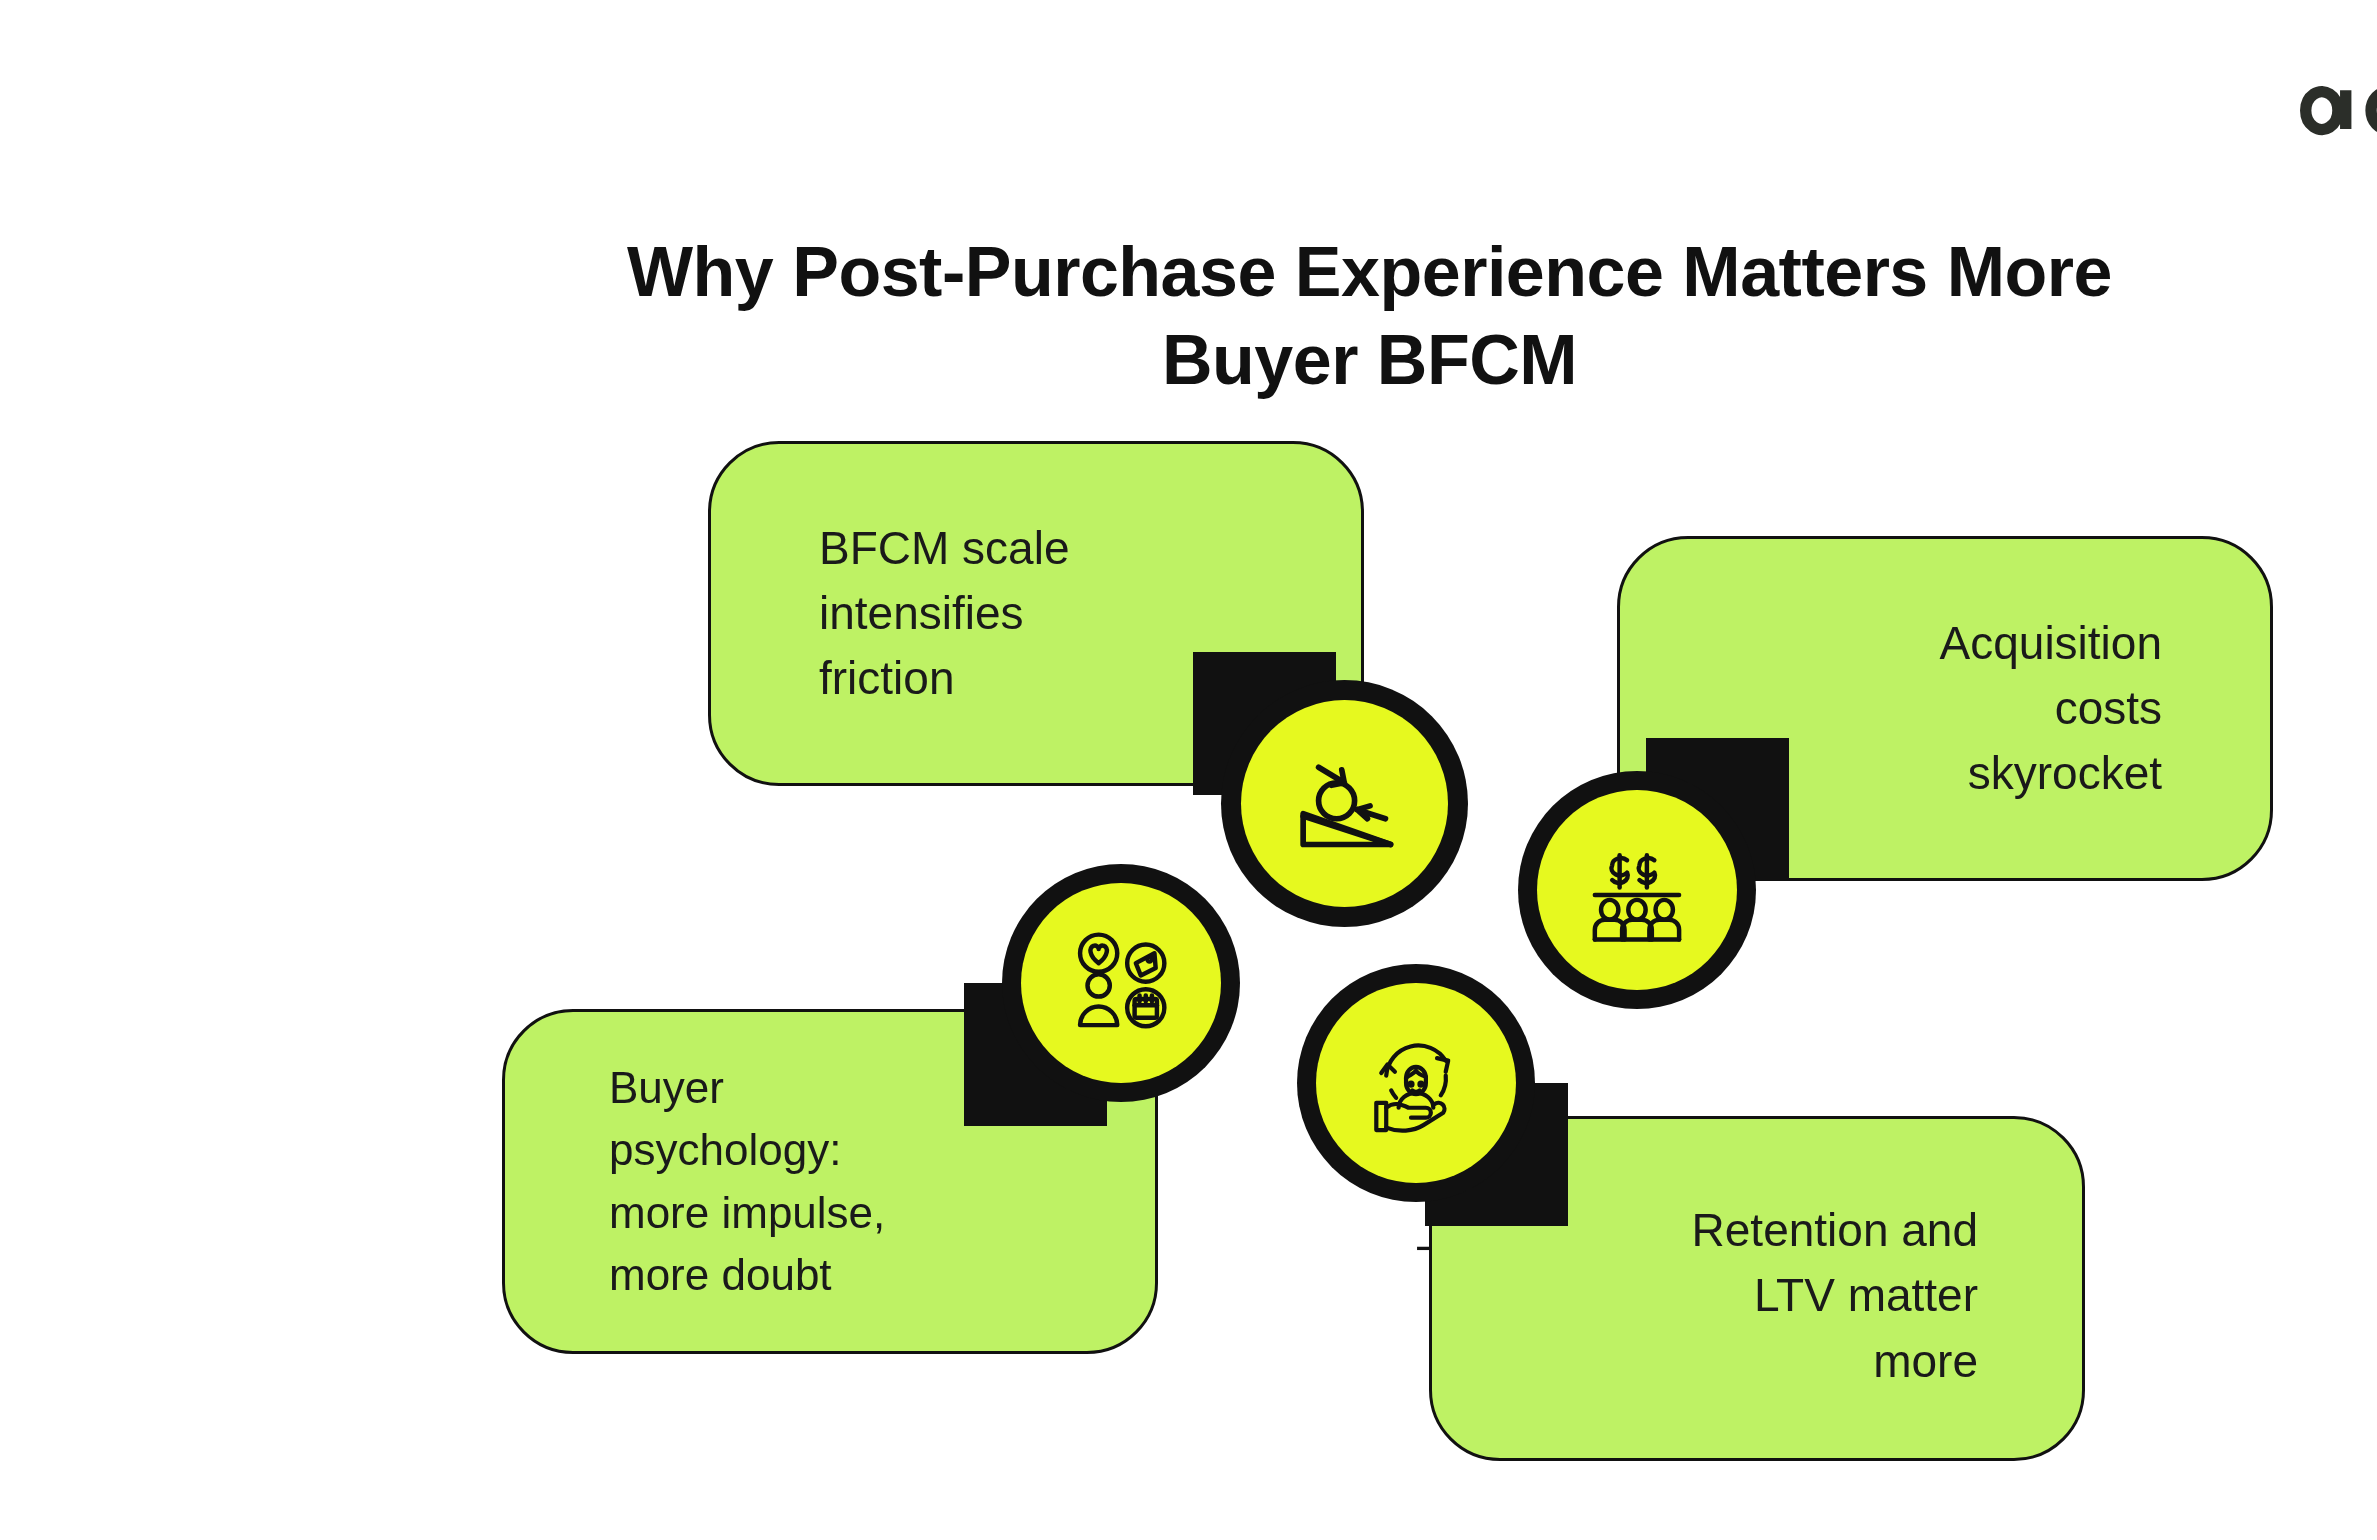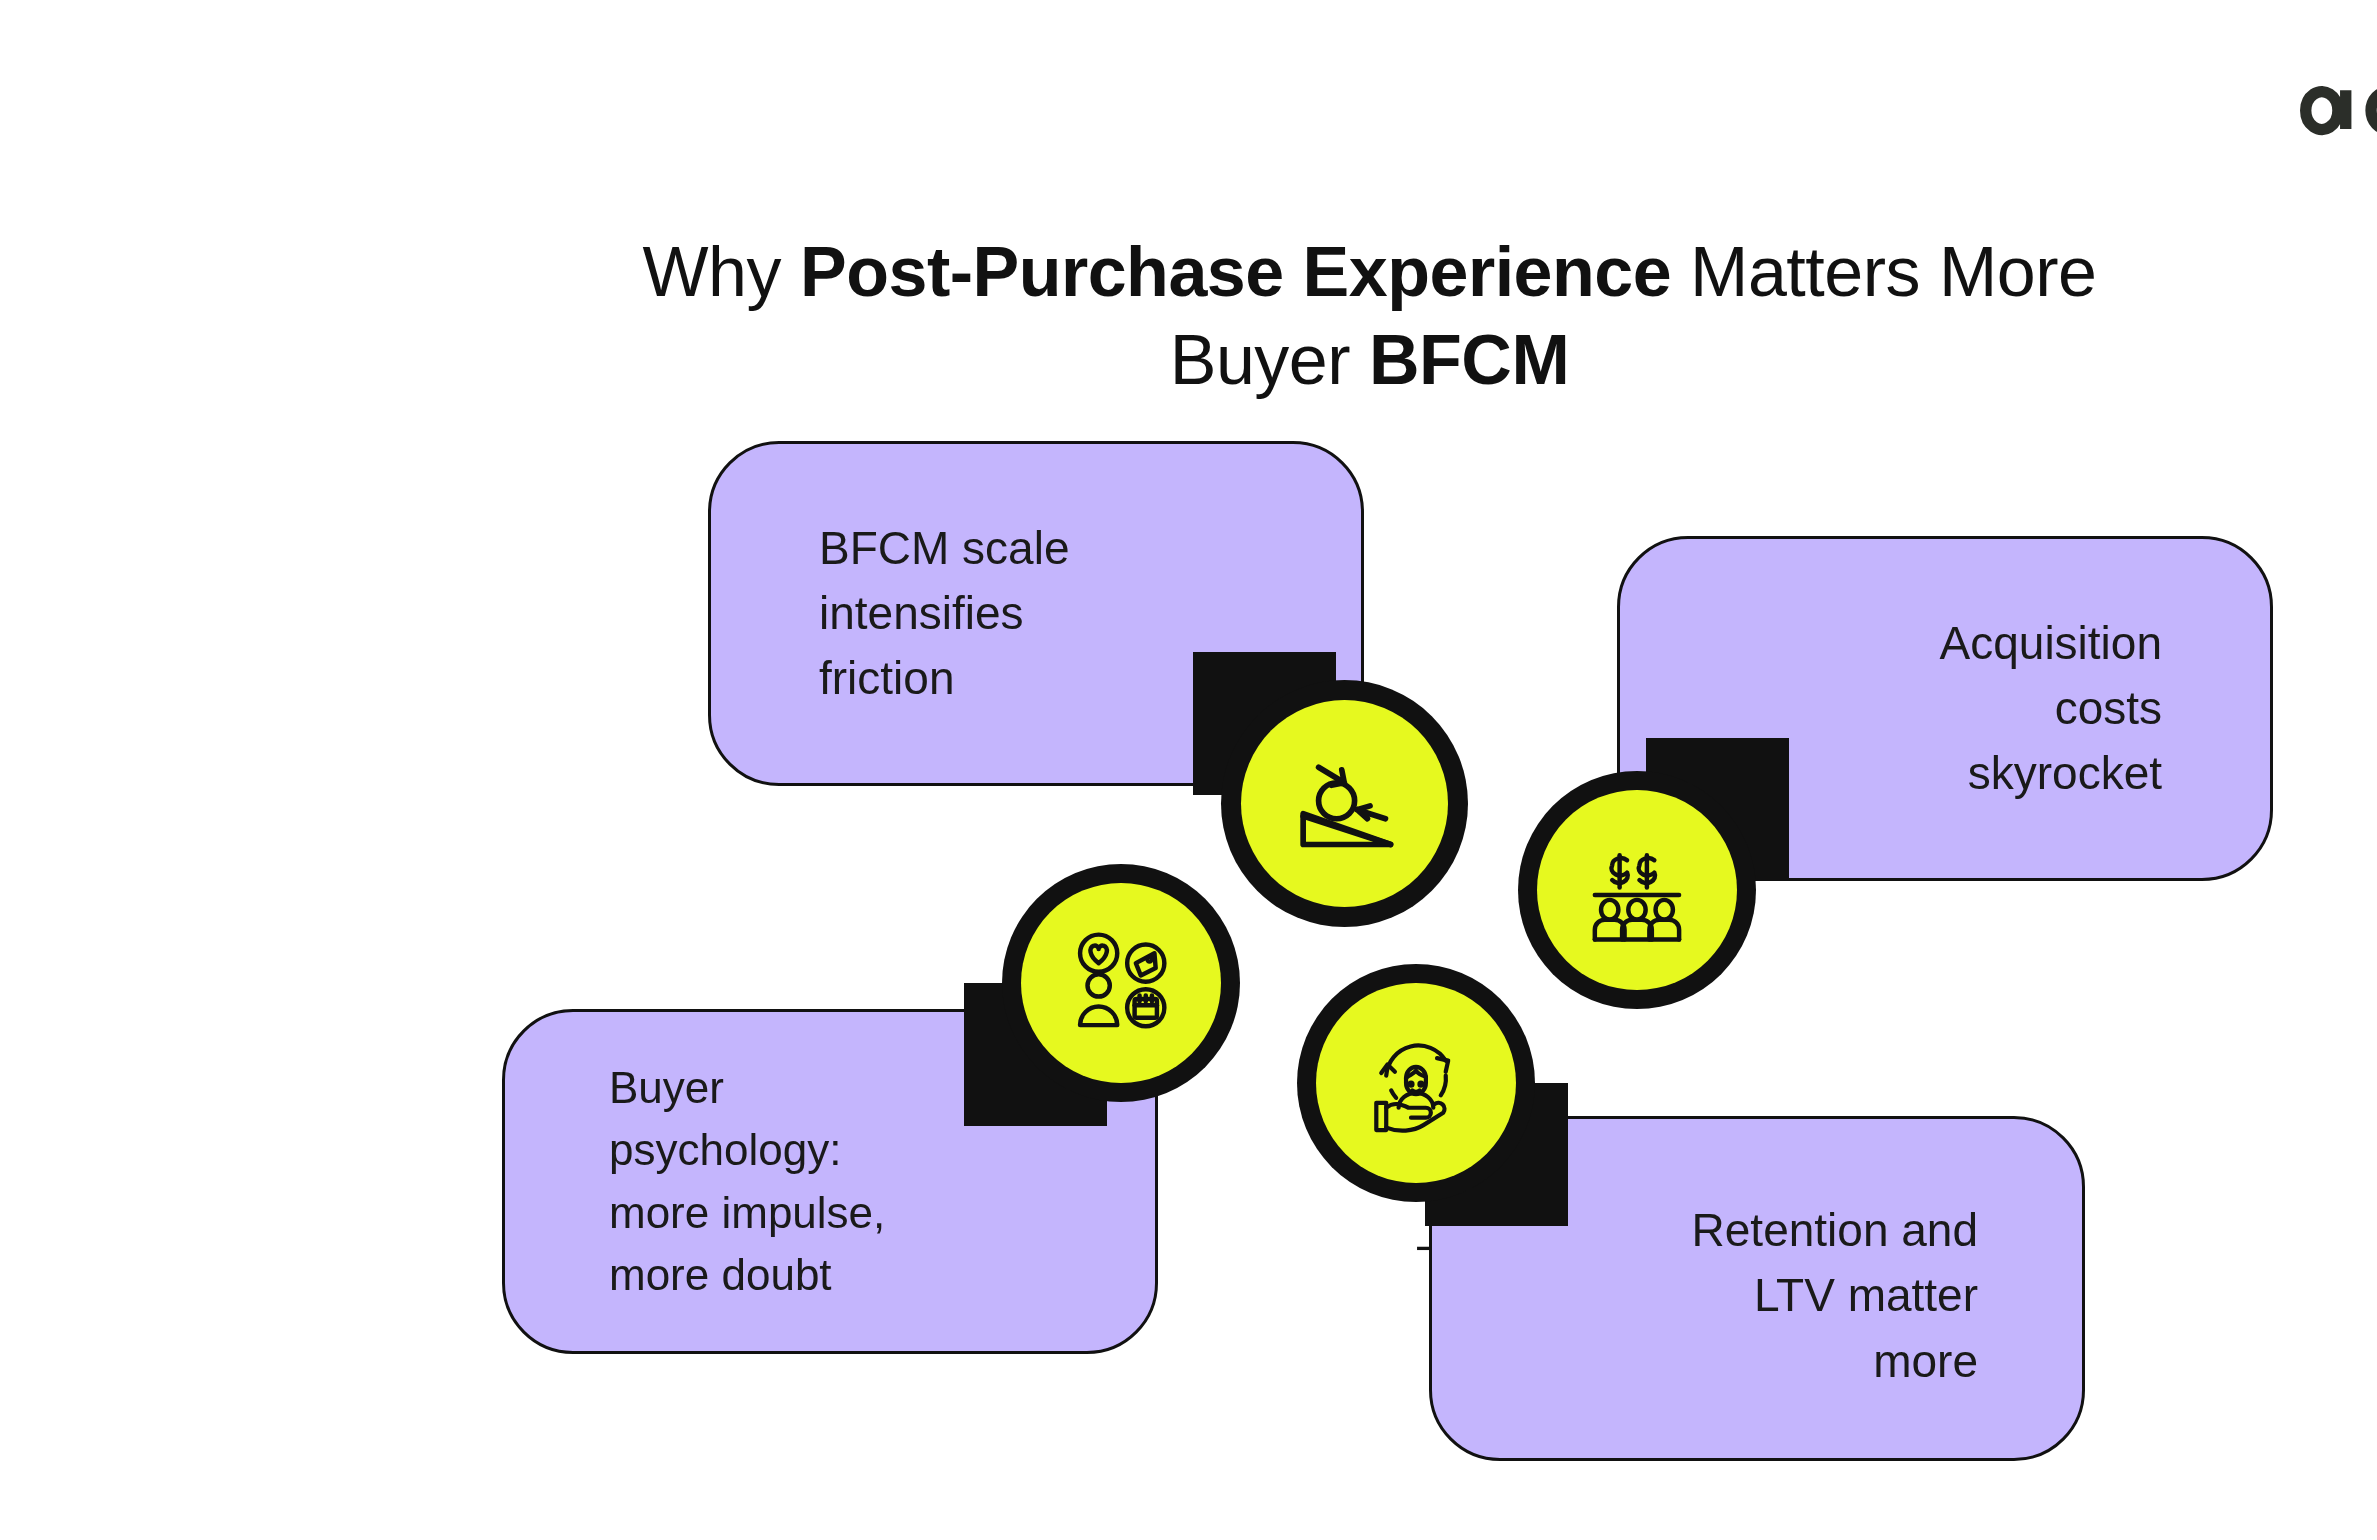--- a/index.html
+++ b/index.html
@@ -22,31 +22,31 @@
   
   .title{
     position:absolute;left:0;right:0;top:181px;
     text-align:center;
     font-size:70px;
     line-height:1.26;
     font-weight:700;
     color:#111111;
     letter-spacing:-0.5px;
   }
-  .title .reg{font-weight:400;}
+  .title .reg{font-weight:700;}
 
   
   .diagram{position:absolute;left:0;top:0;width:2739px;height:1541px;}
   .diagram svg{position:absolute;left:0;top:0;width:2739px;height:1541px;}
 
   
   .card{
     position:absolute;
     box-sizing:border-box;
-    background:#c4b5fd;
+    background:#bef264;
     border:3.3px solid #111111;
     display:flex;
     align-items:center;
     z-index:4;
   }
   .card .txt{
     font-size:46px;
     line-height:1.42;
     color:#1a1a1a;
     font-weight:400;

